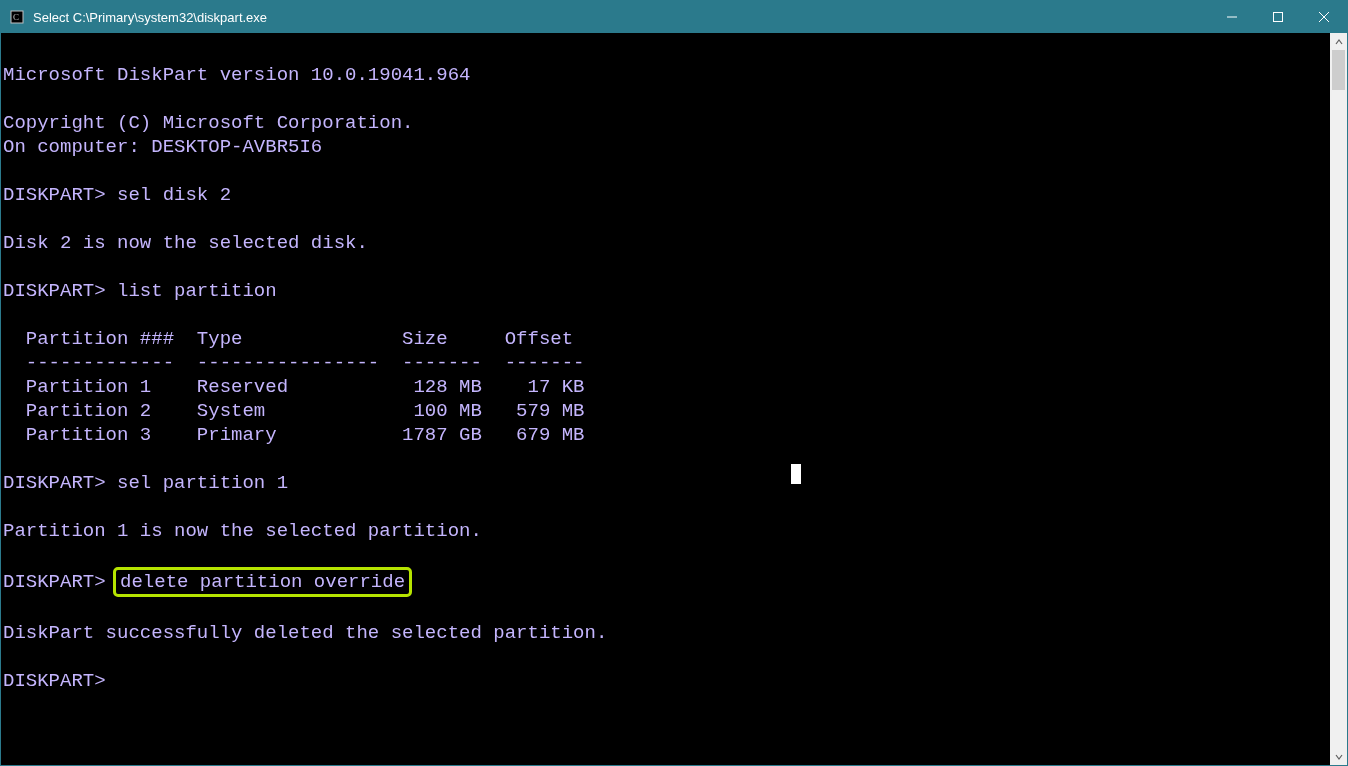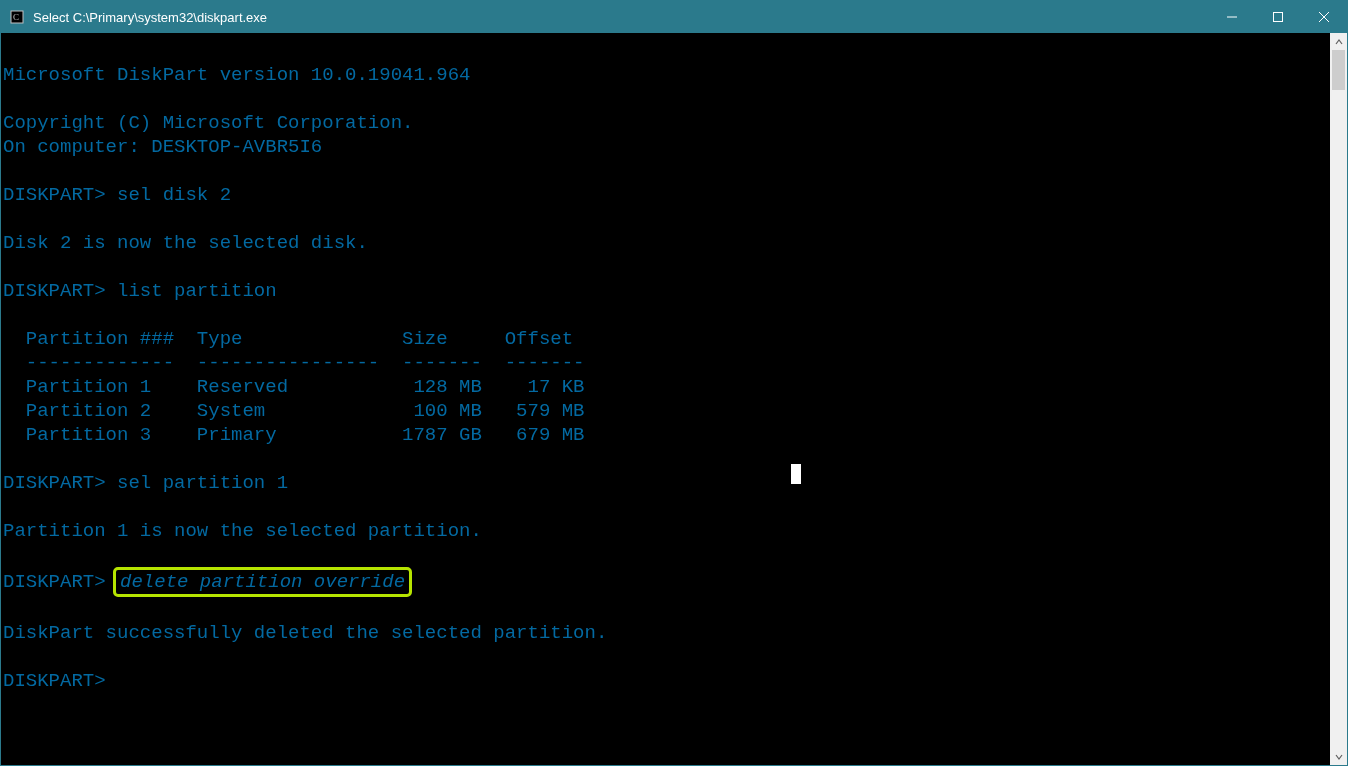--- a/index.html
+++ b/index.html
@@ -37,21 +37,21 @@
   .win-btn svg { stroke: #fff; fill: none; }
   .client {
     flex: 1 1 auto;
     display: flex;
     background: #000;
     position: relative;
   }
   .terminal {
     flex: 1 1 auto;
     background: #000;
-    color: #0369a1;
+    color: #c4b5fd;
     font-family: Consolas, 'Courier New', monospace;
     font-size: 19px;
     line-height: 24px;
     white-space: pre;
     padding: 6px 0 0 2px;
     overflow: hidden;
     position: relative;
   }
   .scrollbar {
     width: 17px;
@@ -72,21 +72,20 @@
     left: 2px; right: 2px;
     top: 17px; height: 40px;
     background: #cdcdcd;
   }
   .hl {
     border: 3px solid #b6e400;
     border-radius: 5px;
     padding: 0 4px;
     display: inline-block;
     margin-left: -4px;
-    font-style: italic;
   }
   .cursor {
     display: inline-block;
     width: 10px; height: 20px;
     background: #fff;
     position: absolute;
     left: 790px;
     top: 431px;
   }
 </style>

